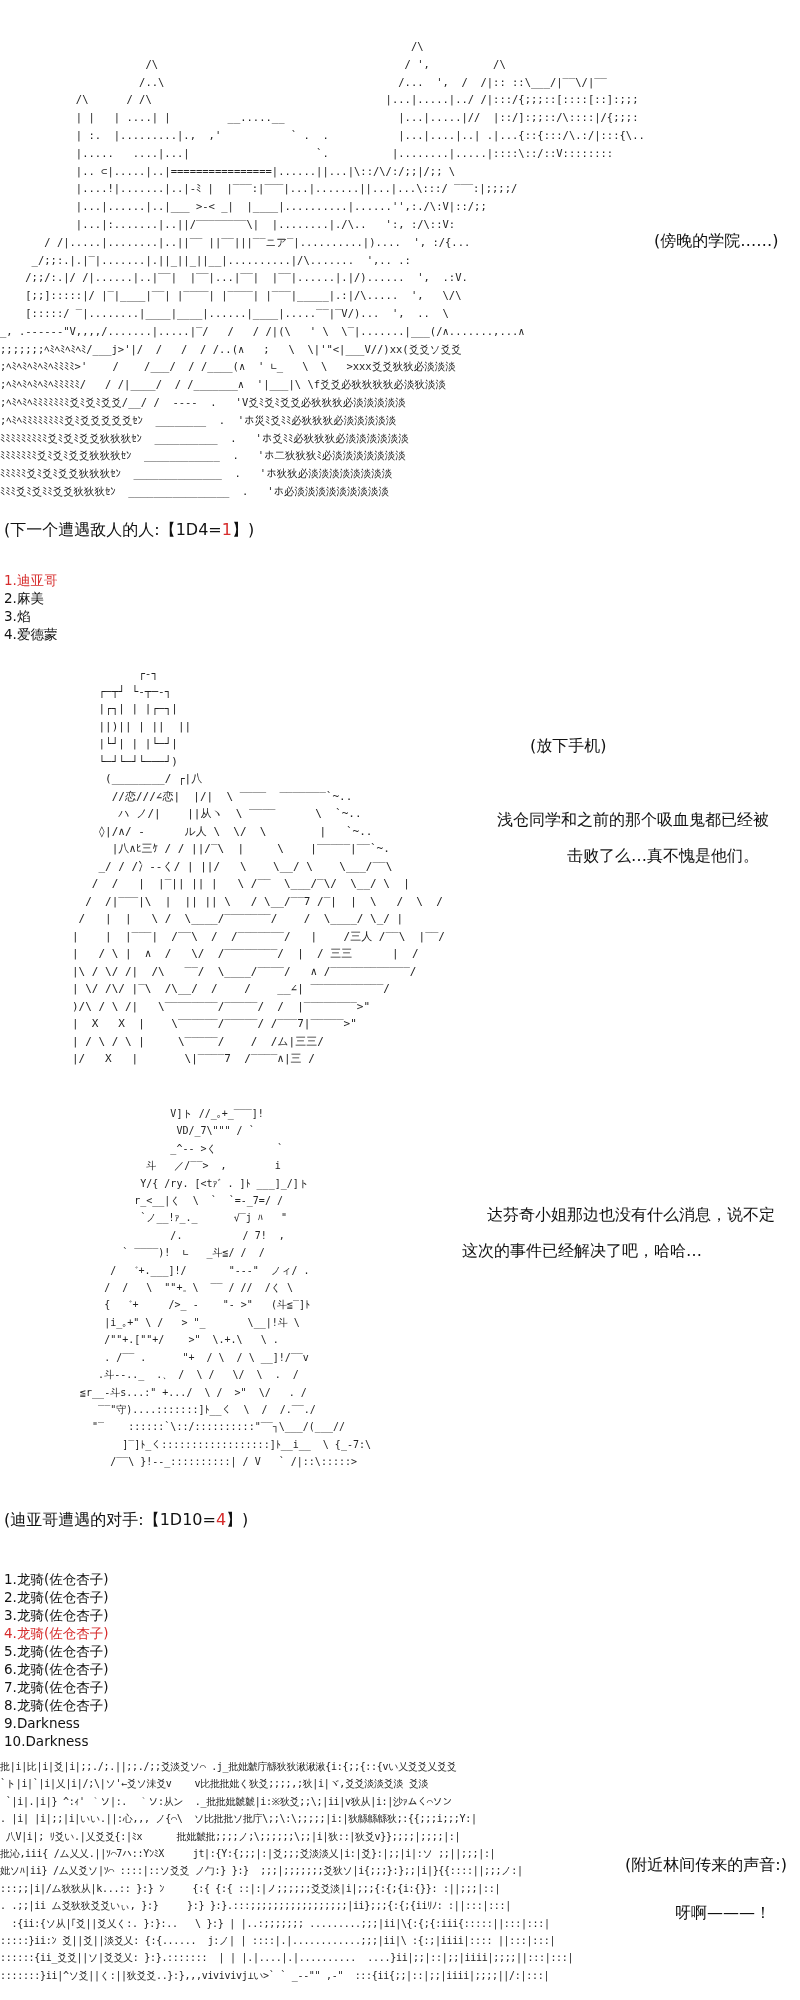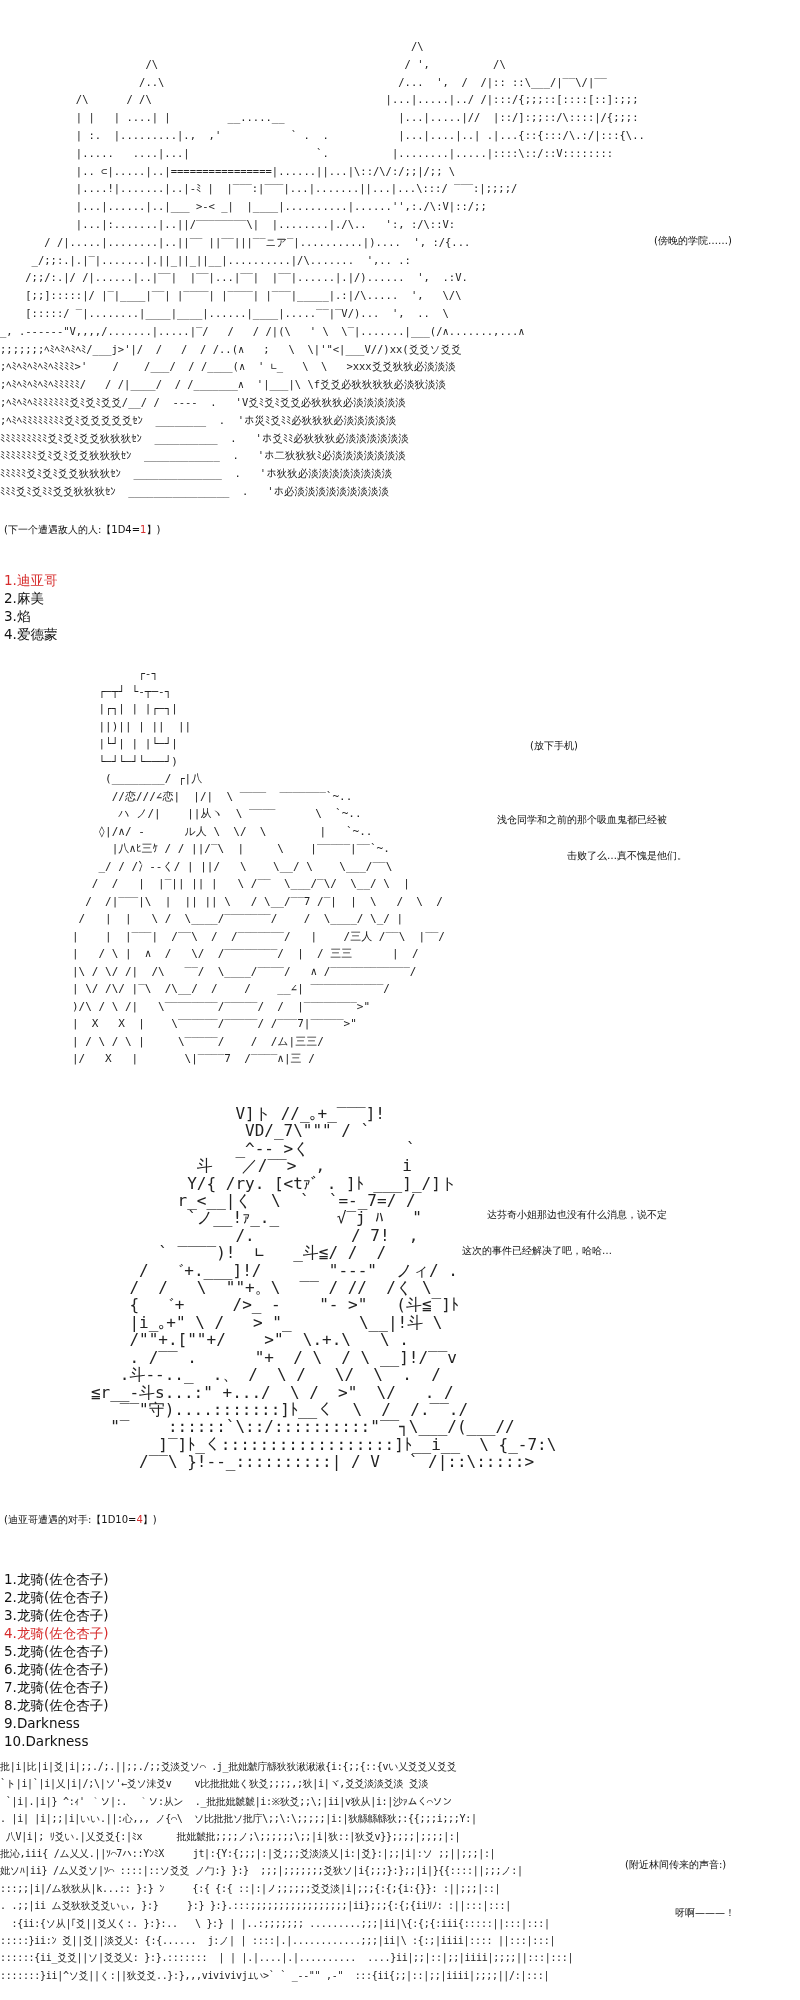--- a/index.html
+++ b/index.html
@@ -2,23 +2,23 @@
 <html><head>
 <meta charset="utf-8">
 <style>
   html, body { margin:0; padding:0; background:#ffffff; }
   body { width:800px; height:2000px; position:relative; overflow:hidden;
          font-family:"DejaVu Sans", sans-serif; color:#111; }
   .aa { position:absolute; white-space:pre; font-family:"DejaVu Sans Mono", monospace;
         color:#222; margin:0; letter-spacing:0; }
   .aa-castle { left:0; top:38px; font-size:10.5px; line-height:17.8px; }
   .aa-dio { left:72px; top:665px; font-size:11px; line-height:17.5px; }
-  .aa-girl { left:62px; top:1105px; font-size:16px; line-height:17.4px; }
+  .aa-girl { left:62px; top:1105px; font-size:10px; line-height:17.4px; }
   .aa-forest { left:0; top:1758px; font-size:10px; line-height:17.4px; letter-spacing:-0.3px; }
-  .txt { position:absolute; white-space:nowrap; font-size:10px; line-height:18px; color:#111; }
+  .txt { position:absolute; white-space:nowrap; font-size:16px; line-height:18px; color:#111; }
   .red { color:#d62b2b; }
   .list { position:absolute; left:4px; font-size:13.5px; line-height:18px; }
   .list div { white-space:nowrap; }
 </style>
 </head>
 <body>
 
 <pre class="aa aa-castle">                                                                 /\
                        /\                                       / ',          /\
                       /..\                                     /...  ',  /  /|:: ::\___/|‾‾\/|‾‾

